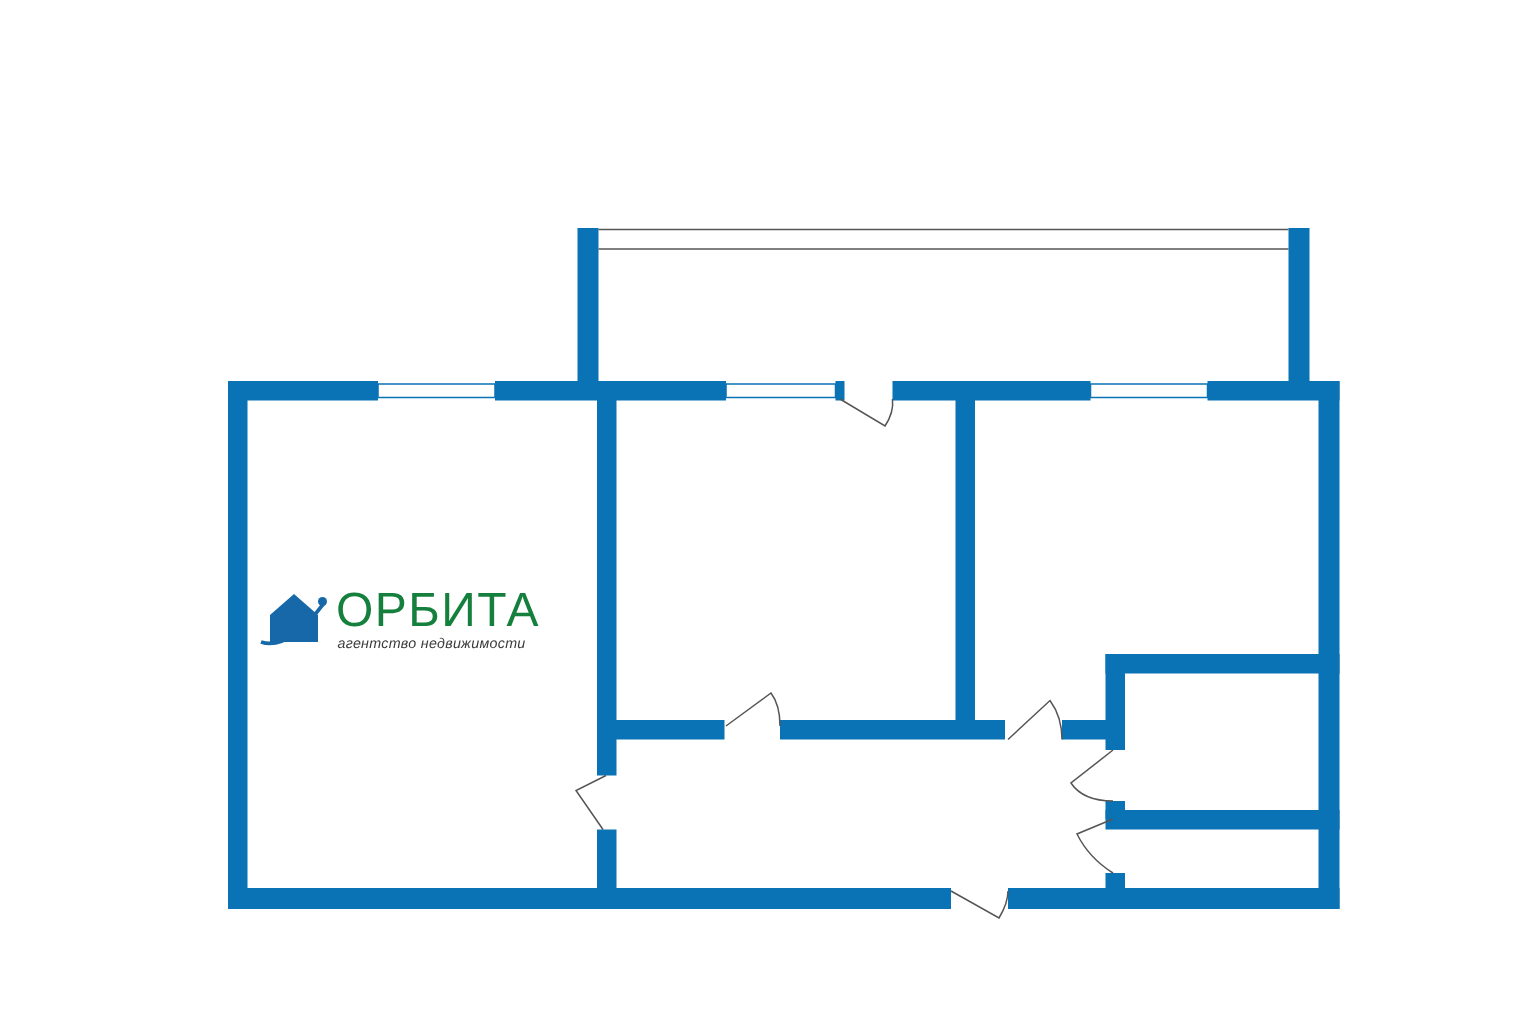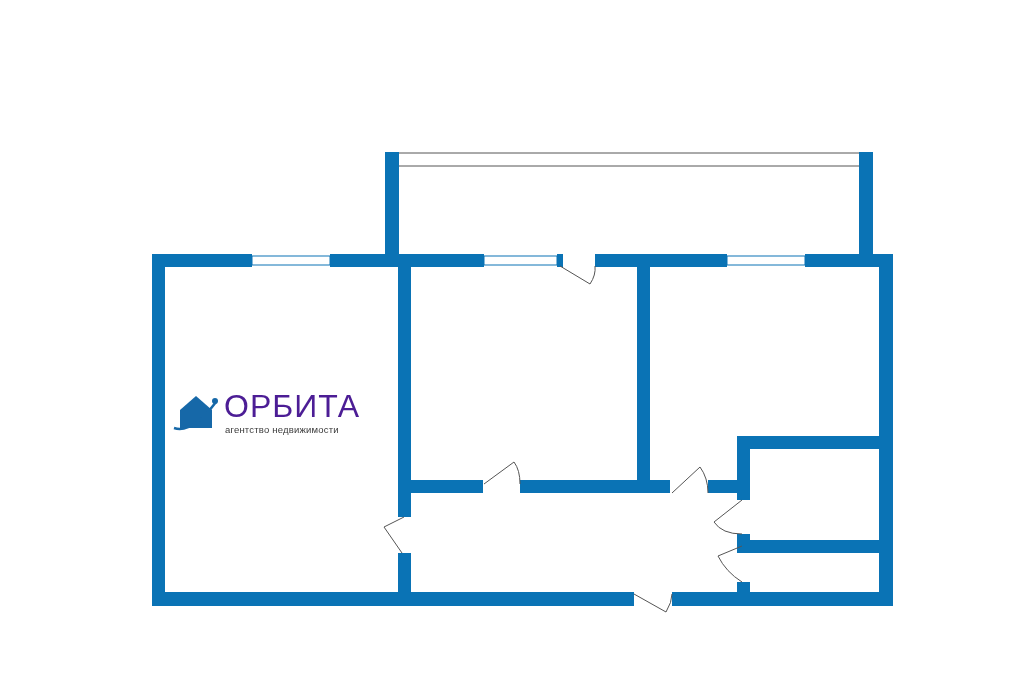--- a/index.html
+++ b/index.html
@@ -1,20 +1,20 @@
 <!DOCTYPE html>
 <html><head>
 <meta charset="utf-8">
 <style>
   html,body{margin:0;padding:0;background:#ffffff;}
   body{width:1024px;height:678px;position:relative;overflow:hidden;font-family:"Liberation Sans",sans-serif;}
   svg{position:absolute;left:0;top:0;}
   .logo{position:absolute;left:172px;top:388px;width:200px;height:50px;}
-  .logo-title{position:absolute;left:52px;top:2px;font-size:32px;font-weight:400;color:#4c1d95;letter-spacing:1px;line-height:32px;}
-  .logo-sub{position:absolute;left:53px;top:36px;font-size:9.5px;color:#3a3a3a;letter-spacing:0.2px;white-space:nowrap;}
+  .logo-title{position:absolute;left:52px;top:2px;font-size:32px;font-weight:400;color:#15803d;letter-spacing:1px;line-height:32px;}
+  .logo-sub{position:absolute;left:53px;top:36px;font-size:9.5px;color:#3a3a3a;letter-spacing:0.2px;white-space:nowrap;font-style:italic;}
 </style>
 </head>
 <body>
 
 <svg width="1024" height="678" viewBox="0 0 1024 678">
   <g fill="#0a73b5">
 
     <rect x="385" y="152" width="14" height="104"></rect>
     <rect x="859" y="152" width="14" height="104"></rect>
 

